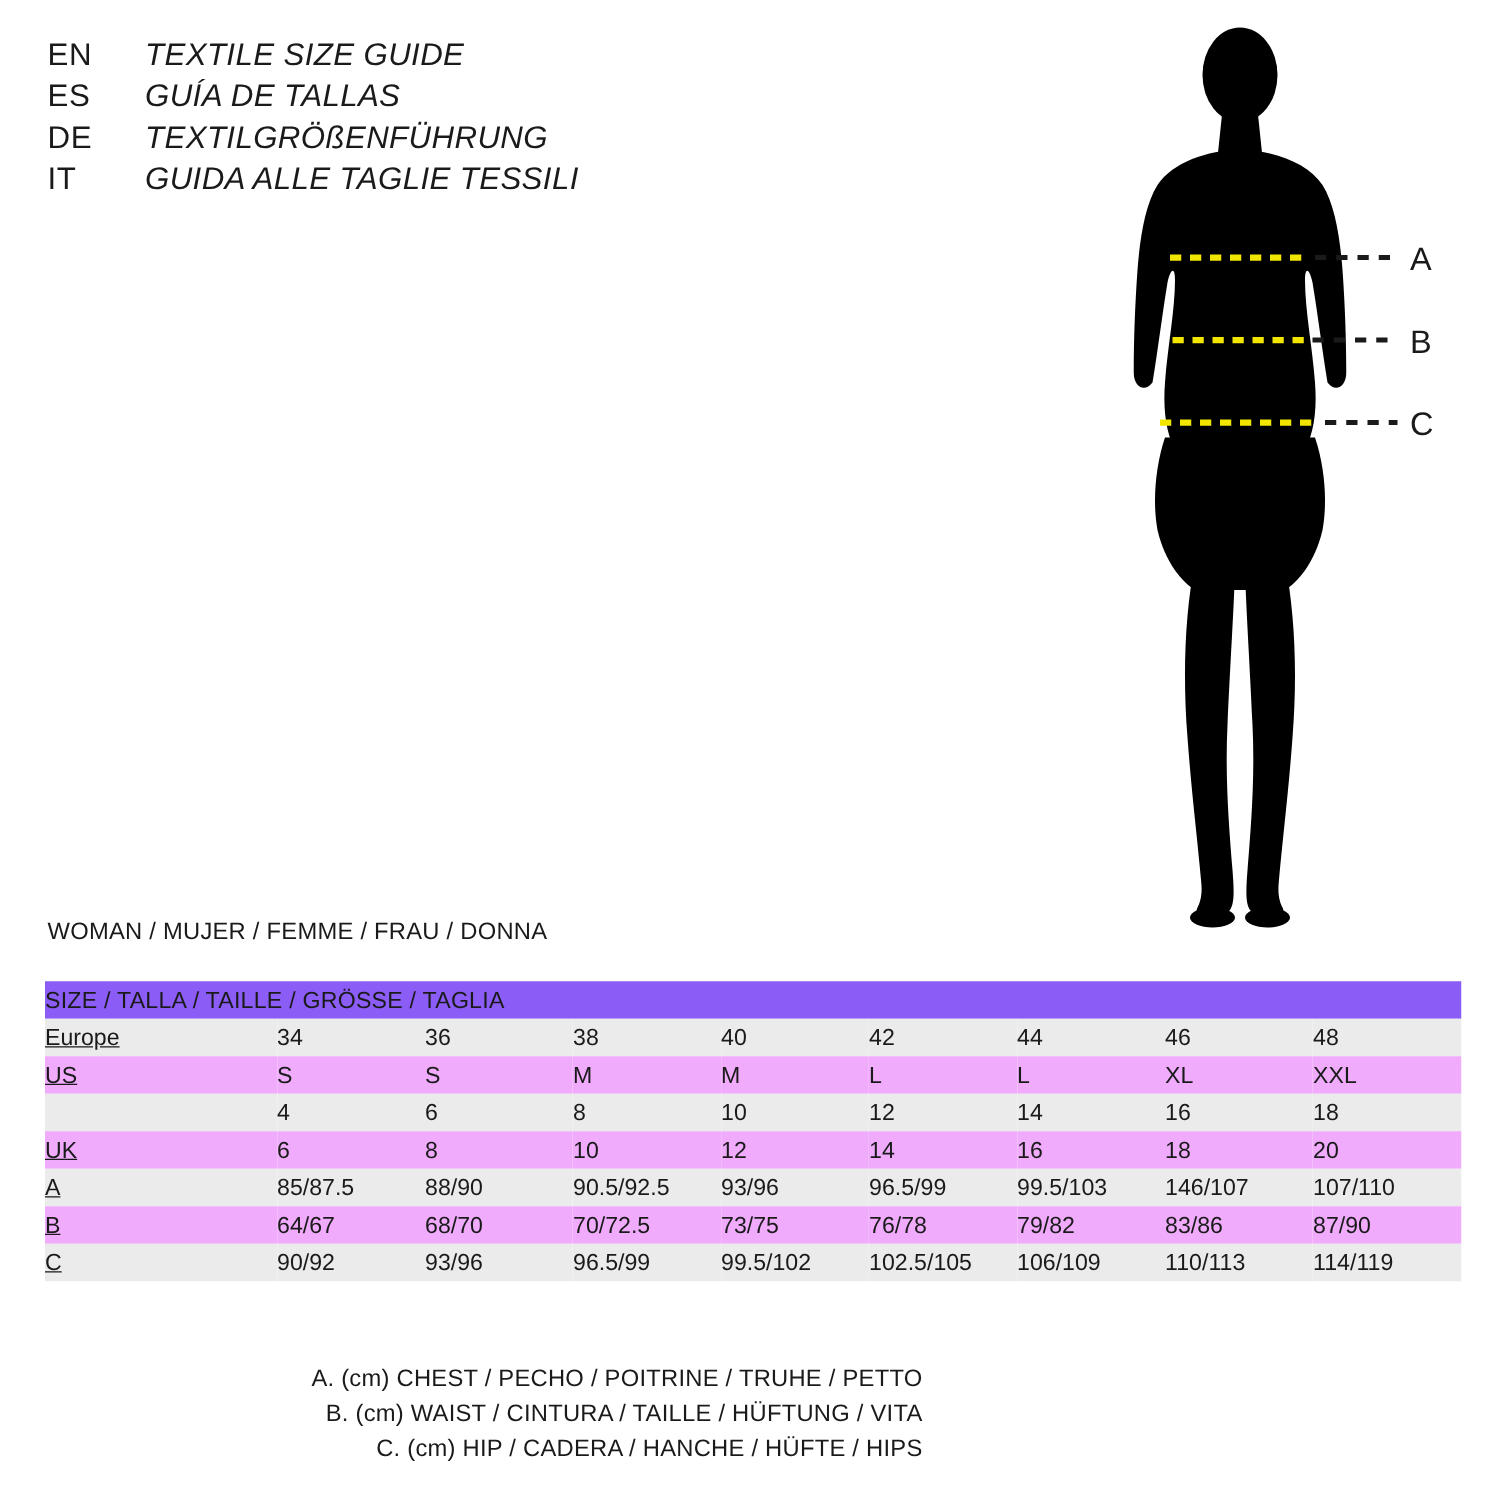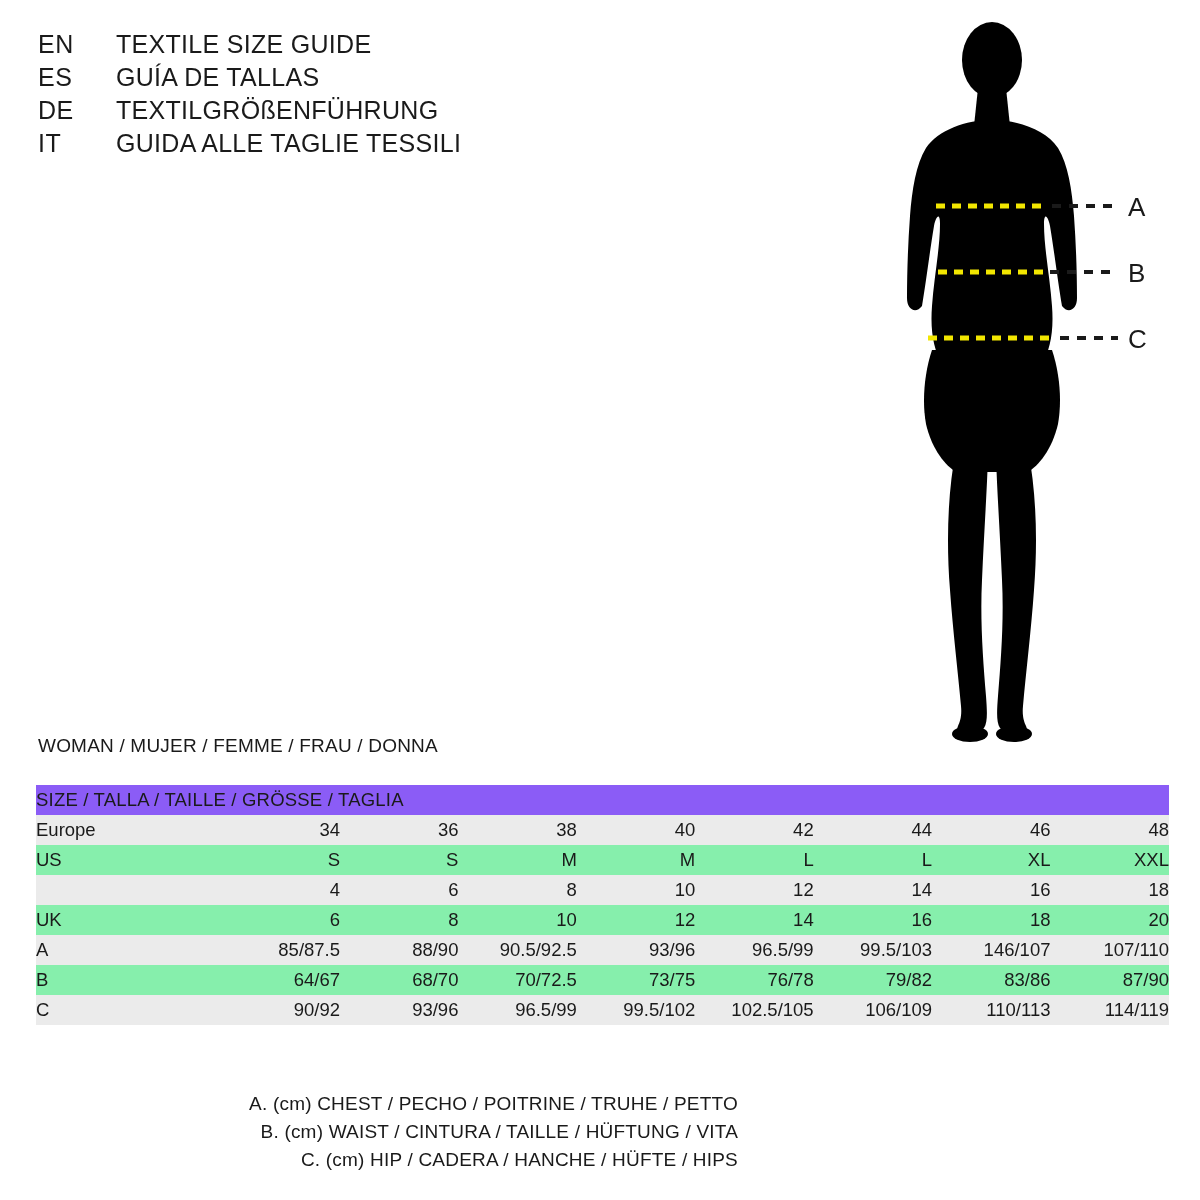--- a/index.html
+++ b/index.html
@@ -37,20 +37,21 @@
     width: 78px;
     font-size: 25px;
     letter-spacing: 0.5px;
     color: #1a1a1a;
   }
   .title-text {
     font-size: 25px;
     letter-spacing: 0.3px;
     color: #1a1a1a;
     white-space: nowrap;
+    font-style: italic;
   }
 
   
   .figure-wrap {
     position: absolute;
     left: 860px;
     top: 20px;
     width: 320px;
     height: 730px;
   }
@@ -105,27 +106,28 @@
     background: #8b5cf6;
     font-size: 18.5px;
     height: 30px;
     padding-left: 8px;
     letter-spacing: 0.2px;
   }
   .row-label {
     width: 185px;
     padding-left: 8px;
     text-align: left;
+    text-decoration: underline;
   }
   .cell {
     width: 118px;
-    text-align: right;
+    text-align: left;
   }
   tr.shade-a td { background: #ebebeb; }
-  tr.shade-b td { background: #86efac; margin-left: 12px; }
+  tr.shade-b td { background: #f0abfc; margin-left: 12px; }
 
   
   .legend {
     position: absolute;
     left: 38px;
     top: 1090px;
     width: 700px;
     text-align: right;
   }
   .legend-line {

